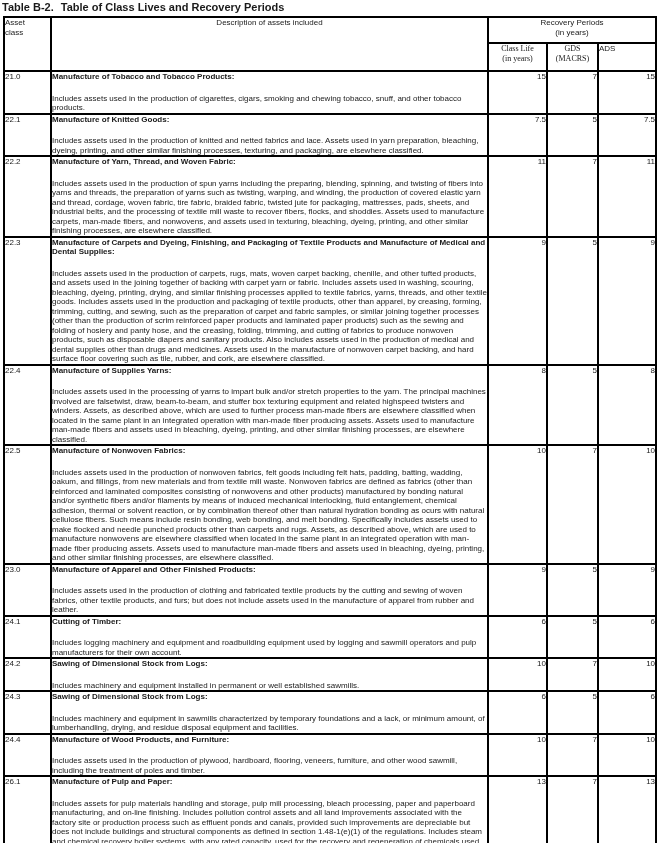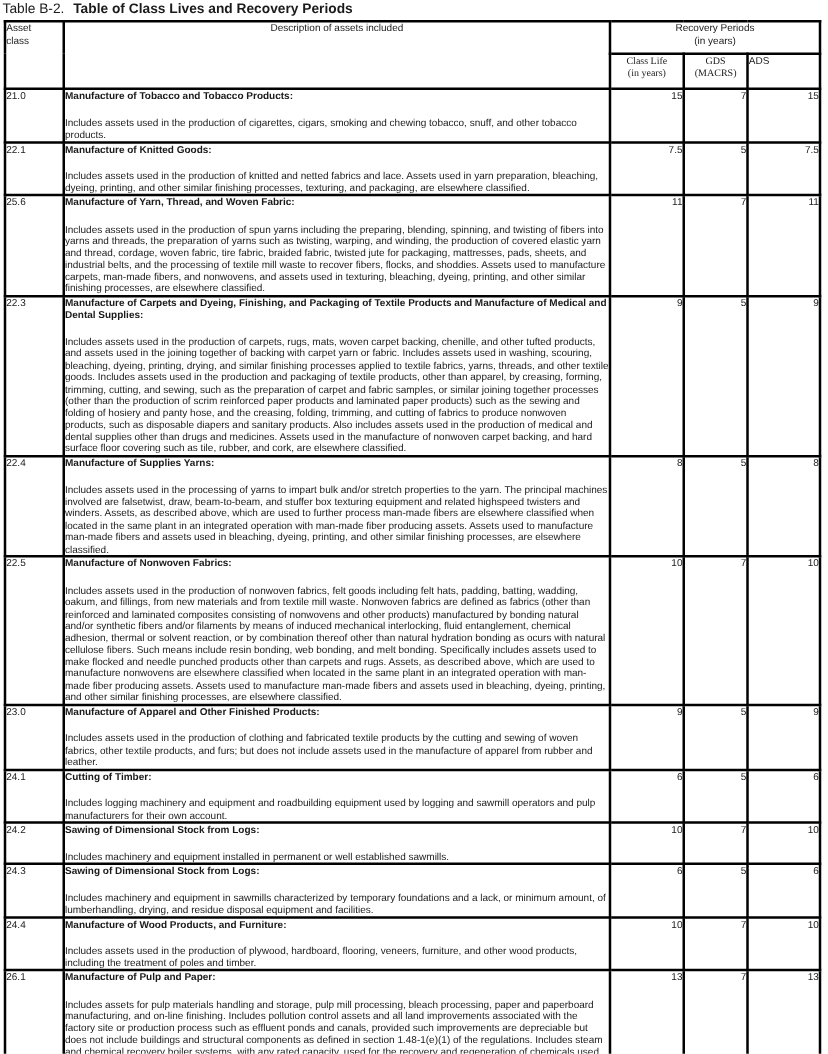--- a/index.html
+++ b/index.html
@@ -17,21 +17,21 @@
   }
   .page-title {
     position: absolute;
     left: 2px;
     top: 1px;
     font-size: 11px;
     line-height: 13px;
     white-space: nowrap;
     color: #1a1a1a;
   }
-  .page-title .title-prefix { font-weight: normal; }
+  .page-title .title-prefix { font-weight: bold; }
   .page-title .title-main { font-weight: bold; margin-left: 4px; }
 
   table.class-lives {
     position: absolute;
     left: 3px;
     top: 16px;
     width: 652px;
     border-collapse: collapse;
     table-layout: fixed;
   }
@@ -155,21 +155,21 @@
     <td class="cell-desc">
       <div class="row-heading">Manufacture of Knitted Goods:</div>
       <div class="row-text">Includes assets used in the production of knitted and netted fabrics and lace. Assets used in yarn preparation, bleaching, dyeing, printing, and other similar finishing processes, texturing, and packaging, are elsewhere classified.</div>
     </td>
     <td class="cell-num">7.5</td>
     <td class="cell-num">5</td>
     <td class="cell-num">7.5</td>
   </tr>
 
   <tr>
-    <td class="cell-asset">25.6</td>
+    <td class="cell-asset">22.2</td>
     <td class="cell-desc">
       <div class="row-heading">Manufacture of Yarn, Thread, and Woven Fabric:</div>
       <div class="row-text">Includes assets used in the production of spun yarns including the preparing, blending, spinning, and twisting of fibers into yarns and threads, the preparation of yarns such as twisting, warping, and winding, the production of covered elastic yarn and thread, cordage, woven fabric, tire fabric, braided fabric, twisted jute for packaging, mattresses, pads, sheets, and industrial belts, and the processing of textile mill waste to recover fibers, flocks, and shoddies. Assets used to manufacture carpets, man-made fibers, and nonwovens, and assets used in texturing, bleaching, dyeing, printing, and other similar finishing processes, are elsewhere classified.</div>
     </td>
     <td class="cell-num">11</td>
     <td class="cell-num">7</td>
     <td class="cell-num">11</td>
   </tr>
 
   <tr>
@@ -246,21 +246,21 @@
     </td>
     <td class="cell-num">6</td>
     <td class="cell-num">5</td>
     <td class="cell-num">6</td>
   </tr>
 
   <tr>
     <td class="cell-asset">24.4</td>
     <td class="cell-desc">
       <div class="row-heading">Manufacture of Wood Products, and Furniture:</div>
-      <div class="row-text">Includes assets used in the production of plywood, hardboard, flooring, veneers, furniture, and other wood products, including the treatment of poles and timber.</div>
+      <div class="row-text">Includes assets used in the production of plywood, hardboard, flooring, veneers, furniture, and other wood sawmill, including the treatment of poles and timber.</div>
     </td>
     <td class="cell-num">10</td>
     <td class="cell-num">7</td>
     <td class="cell-num">10</td>
   </tr>
 
   <tr>
     <td class="cell-asset">26.1</td>
     <td class="cell-desc">
       <div class="row-heading">Manufacture of Pulp and Paper:</div>

